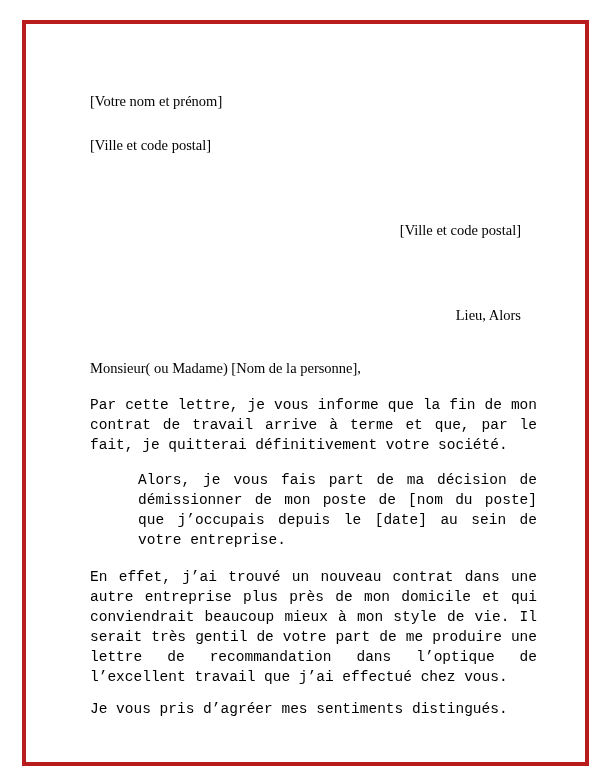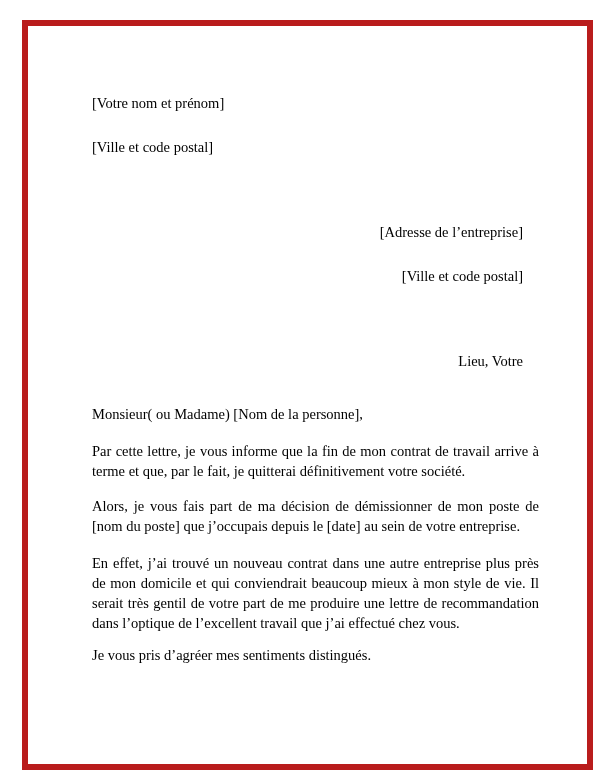--- a/index.html
+++ b/index.html
@@ -14,21 +14,21 @@
     overflow: hidden;
     font-family: "Liberation Serif", "DejaVu Serif", serif;
     color: #000000;
   }
   .page {
     position: absolute;
     left: 22px;
     top: 20px;
     width: 559px;
     height: 738px;
-    border: 6px solid #b91c1c;
+    border: 4px solid #b91c1c;
     background: #ffffff;
     box-sizing: content-box;
   }
   .content {
     padding: 44px 48px 0 64px;
     font-size: 14.5px;
     line-height: 20px;
   }
   .address-block {
     line-height: 22px;
@@ -49,45 +49,45 @@
     line-height: 21px;
   }
   .salutation {
     margin-top: 32px;
     line-height: 20px;
   }
   p.body-par {
     margin: 17px 0 0 0;
     text-align: justify;
     line-height: 20px;
+    font-family: Liberation Mono, monospace;
   }
-  p.body-par.par2 { margin-top: 15px; }
+  p.body-par.par2 { margin-top: 15px; margin-left: 48px; }
   p.body-par.par3 { }
   p.body-par.closing {
     margin-top: 12px;
     text-align: left;
   }
 </style>
 </head>
 <body>
 
 <div class="page">
   <div class="content">
 
     <div class="address-block sender-block">
       <div>[Votre nom et prénom]</div>
       <div>[Ville et code postal]</div>
     </div>
 
     <div class="address-block recipient-block">
-      <div>[Adresse de l’entreprise]</div>
       <div>[Ville et code postal]</div>
     </div>
 
-    <div class="date-line">Lieu, Votre</div>
+    <div class="date-line">Lieu, Alors</div>
 
     <div class="salutation">Monsieur( ou Madame) [Nom de la personne],</div>
 
     <p class="body-par par1">Par cette lettre, je vous informe que la fin de mon contrat de travail arrive à terme et que, par le fait, je quitterai définitivement votre société.</p>
     <p class="body-par par2">Alors, je vous fais part de ma décision de démissionner de mon poste de [nom du poste] que j’occupais depuis le [date] au sein de votre entreprise.</p>
     <p class="body-par par3">En effet, j’ai trouvé un nouveau contrat dans une autre entreprise plus près de mon domicile et qui conviendrait beaucoup mieux à mon style de vie. Il serait très gentil de votre part de me produire une lettre de recommandation dans l’optique de l’excellent travail que j’ai effectué chez vous.</p>
     <p class="body-par closing">Je vous pris d’agréer mes sentiments distingués.</p>
 
   </div>
 </div>

